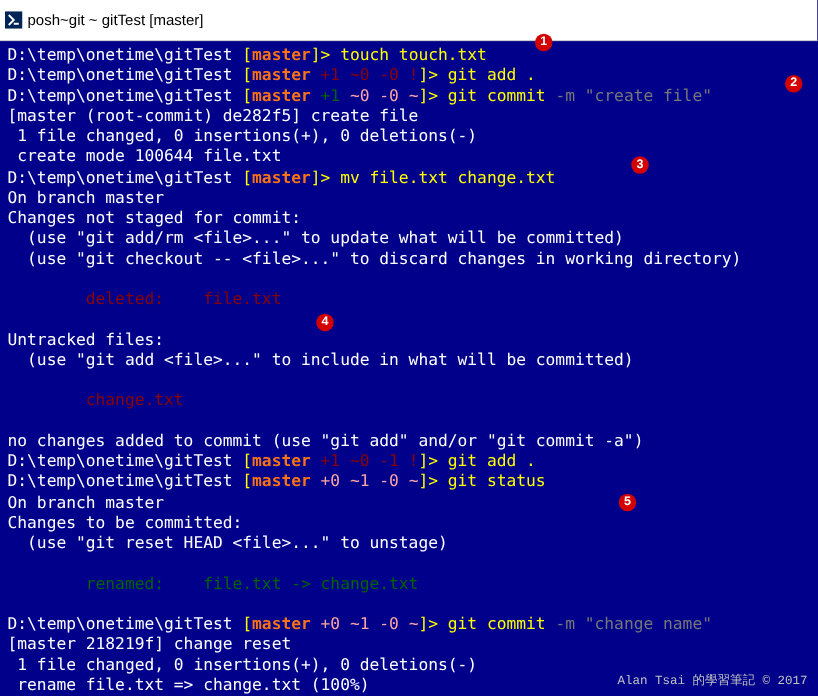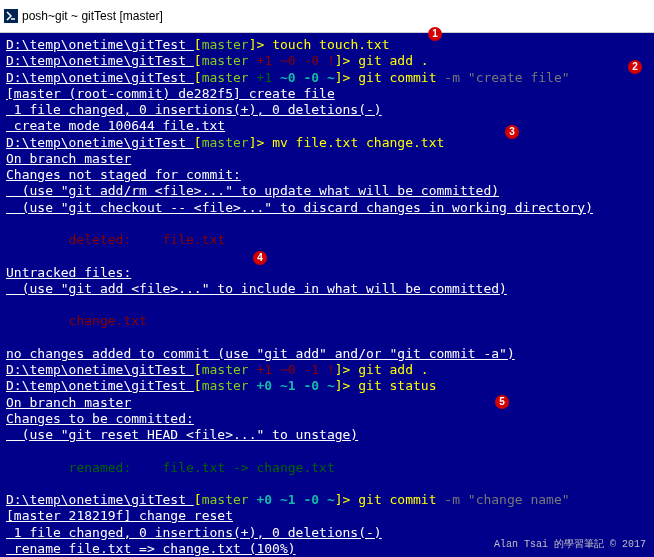--- a/index.html
+++ b/index.html
@@ -21,24 +21,24 @@
       border-bottom: 1px solid #ccc;
     }
     .title-bar svg { margin-right: 4px; }
     .title-text { font-family: "Segoe UI", sans-serif; font-size: 12px; }
     .terminal {
       padding: 4px 6px;
       background: #00008b;
       line-height: 1.25;
     }
     .line { white-space: pre; color: #fff; }
-    .white { color: #fff; text-decoration: underline; }
-    .cyan { color: #84cc16; }
+    .white { color: #fff; }
+    .cyan { color: #f97316; font-weight: bold; }
     .yellow { color: #ffff00; }
-    .green { color: #14b8a6; font-weight: bold; }
+    .green { color: #fca5a5; }
     .darkgreen { color: darkgreen; }
     .red { color: #8b0000; }
     .gray { color: #777; }
     .redcirc {
       display: inline-block;
       width: 14px;
       height: 14px;
       border-radius: 50%;
       background: #d40000;
       color: #fff;

